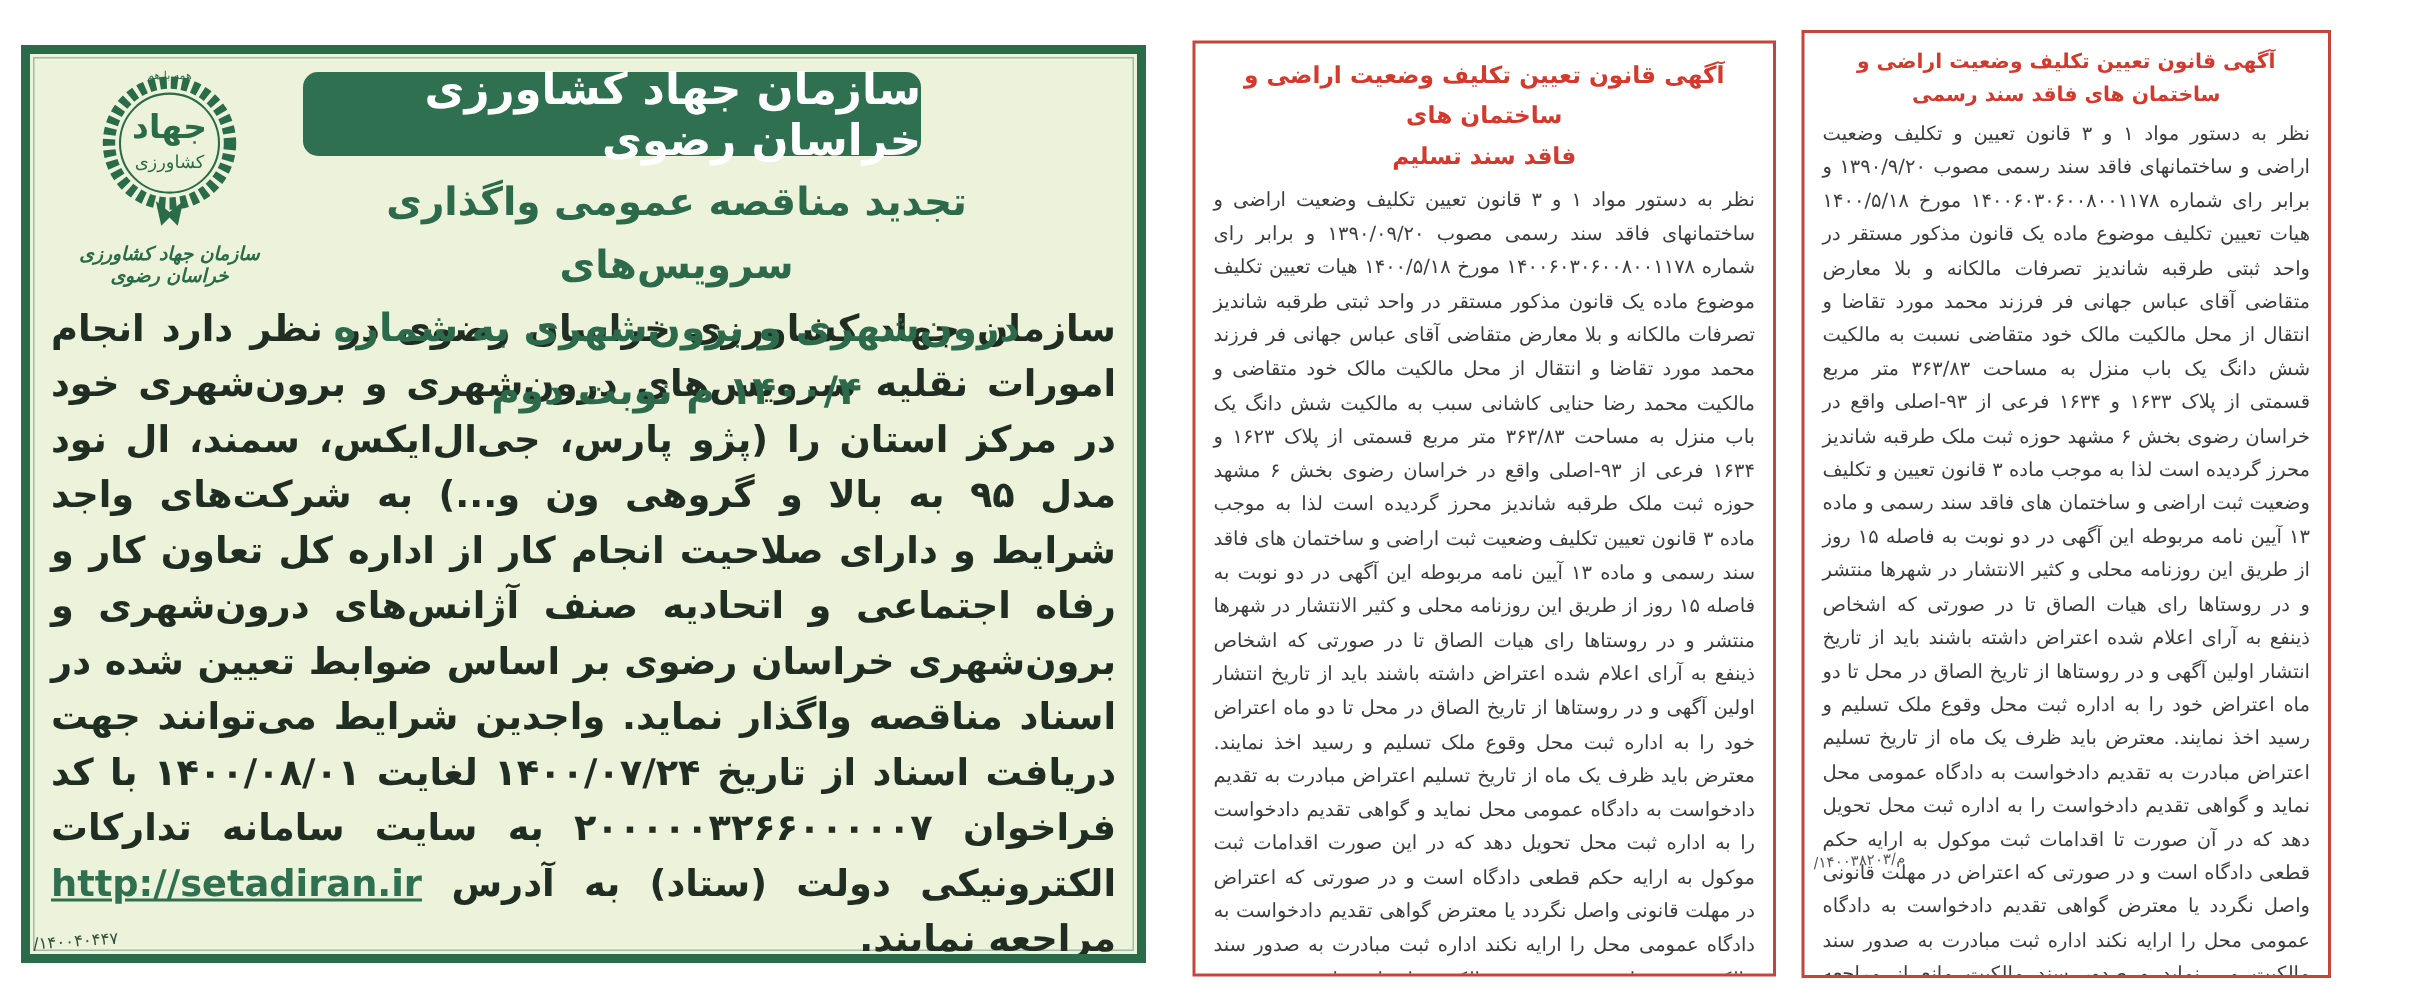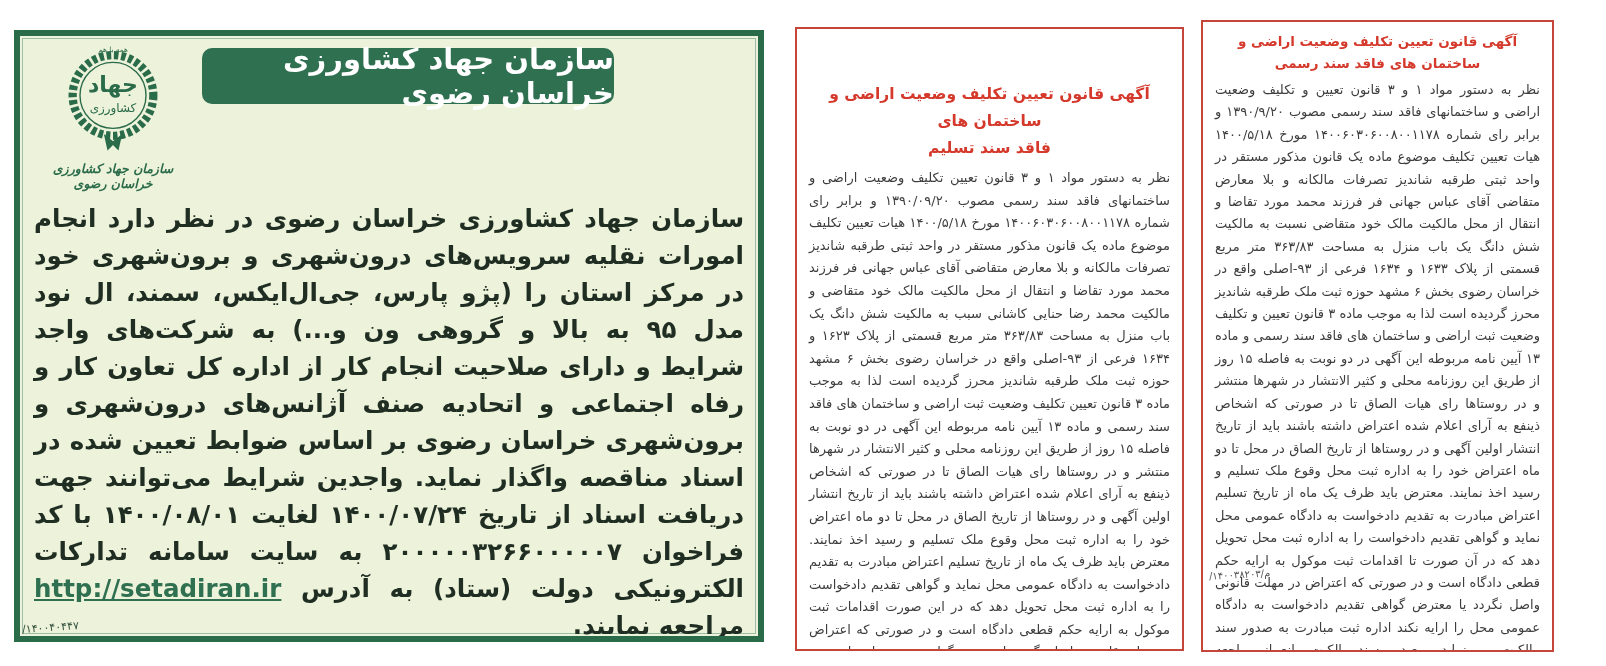--- a/index.html
+++ b/index.html
@@ -28,21 +28,21 @@
             line-height:37px; text-align:justify; }
   .g-link { color:#2e7050; }
   .g-ref { position:absolute; left:2px; bottom:2px; font-size:11px; color:#33503d;
            transform:rotate(-4deg); direction:ltr; }
 
   
   .red-ad { background:#ffffff; border:2px solid #c5453b; padding:8px 12px; direction:rtl; }
   .mid-ad   { left:795px;  top:27px; width:389px; height:624px; }
   .right-ad { left:1201px; top:20px; width:353px; height:632px; }
   .r-title { text-align:center; color:#d5392c; font-weight:bold; }
-  .mid-ad .r-title { font-size:15.5px; line-height:27px;margin-top:44px; }
+  .mid-ad .r-title { font-size:15.5px; line-height:27px; }
   .right-ad .r-title { font-size:13.5px; line-height:22px; }
   .r-body { margin-top:5px; color:#3d3d3d; text-align:justify; }
   .mid-ad .r-body { font-size:13px; line-height:22.6px; }
   .right-ad .r-body { font-size:13px; line-height:22.4px; }
   .r-date { color:#3d3d3d; font-size:13px; line-height:23px; text-align:right;font-family:Liberation Serif, serif; }
   .right-ad .r-ref { position:absolute; left:6px; bottom:70px; font-size:10px;
                      color:#555; direction:ltr; transform:rotate(-3deg); }
 </style>
 </head>
 <body>
@@ -59,20 +59,24 @@
           <text x="60" y="74" font-size="13" fill="#2a6b4a" text-anchor="middle">کشاورزی</text>
           <text x="60" y="9" font-size="8" fill="#2a6b4a" text-anchor="middle">همه با هم</text>
           <path d="M50 98 L60 106 L70 98 L66 116 L60 110 L54 116 Z" fill="#2a6b4a"></path>
         </svg>
         <div class="g-logo-caption">سازمان جهاد کشاورزی خراسان رضوی</div>
       </div>
 
       <div class="g-banner">سازمان جهاد کشاورزی خراسان رضوی</div>
 
 
+      <div class="g-title">
+        <div>تجدید مناقصه عمومی واگذاری سرویس‌های</div>
+        <div>درون‌شهری و برون‌شهری به شماره ۱۴۰۰/۴ م نوبت دوم</div>
+      </div>
     </div>
 
     <p class="g-body"><span>سازمان جهاد کشاورزی خراسان رضوی در نظر دارد انجام امورات نقلیه سرویس‌های درون‌شهری و برون‌شهری خود در مرکز استان را (پژو پارس، جی‌ال‌ایکس، سمند، ال نود مدل ۹۵ به بالا و گروهی ون و...) به شرکت‌های واجد شرایط و دارای صلاحیت انجام کار از اداره کل تعاون کار و رفاه اجتماعی و اتحادیه صنف آژانس‌های درون‌شهری و برون‌شهری خراسان رضوی بر اساس ضوابط تعیین شده در اسناد مناقصه واگذار نماید. واجدین شرایط می‌توانند جهت دریافت اسناد از تاریخ ۱۴۰۰/۰۷/۲۴ لغایت ۱۴۰۰/۰۸/۰۱ با کد فراخوان ۲۰۰۰۰۰۳۲۶۶۰۰۰۰۰۷ به سایت سامانه تدارکات الکترونیکی دولت (ستاد) به آدرس </span><a class="g-link" href="#">http://setadiran.ir</a><span> مراجعه نمایند.</span></p>
 
     <div class="g-ref">/۱۴۰۰۴۰۴۴۷</div>
   </div>
 </section>
 
 <section class="ad red-ad mid-ad">
   <div class="r-title">

